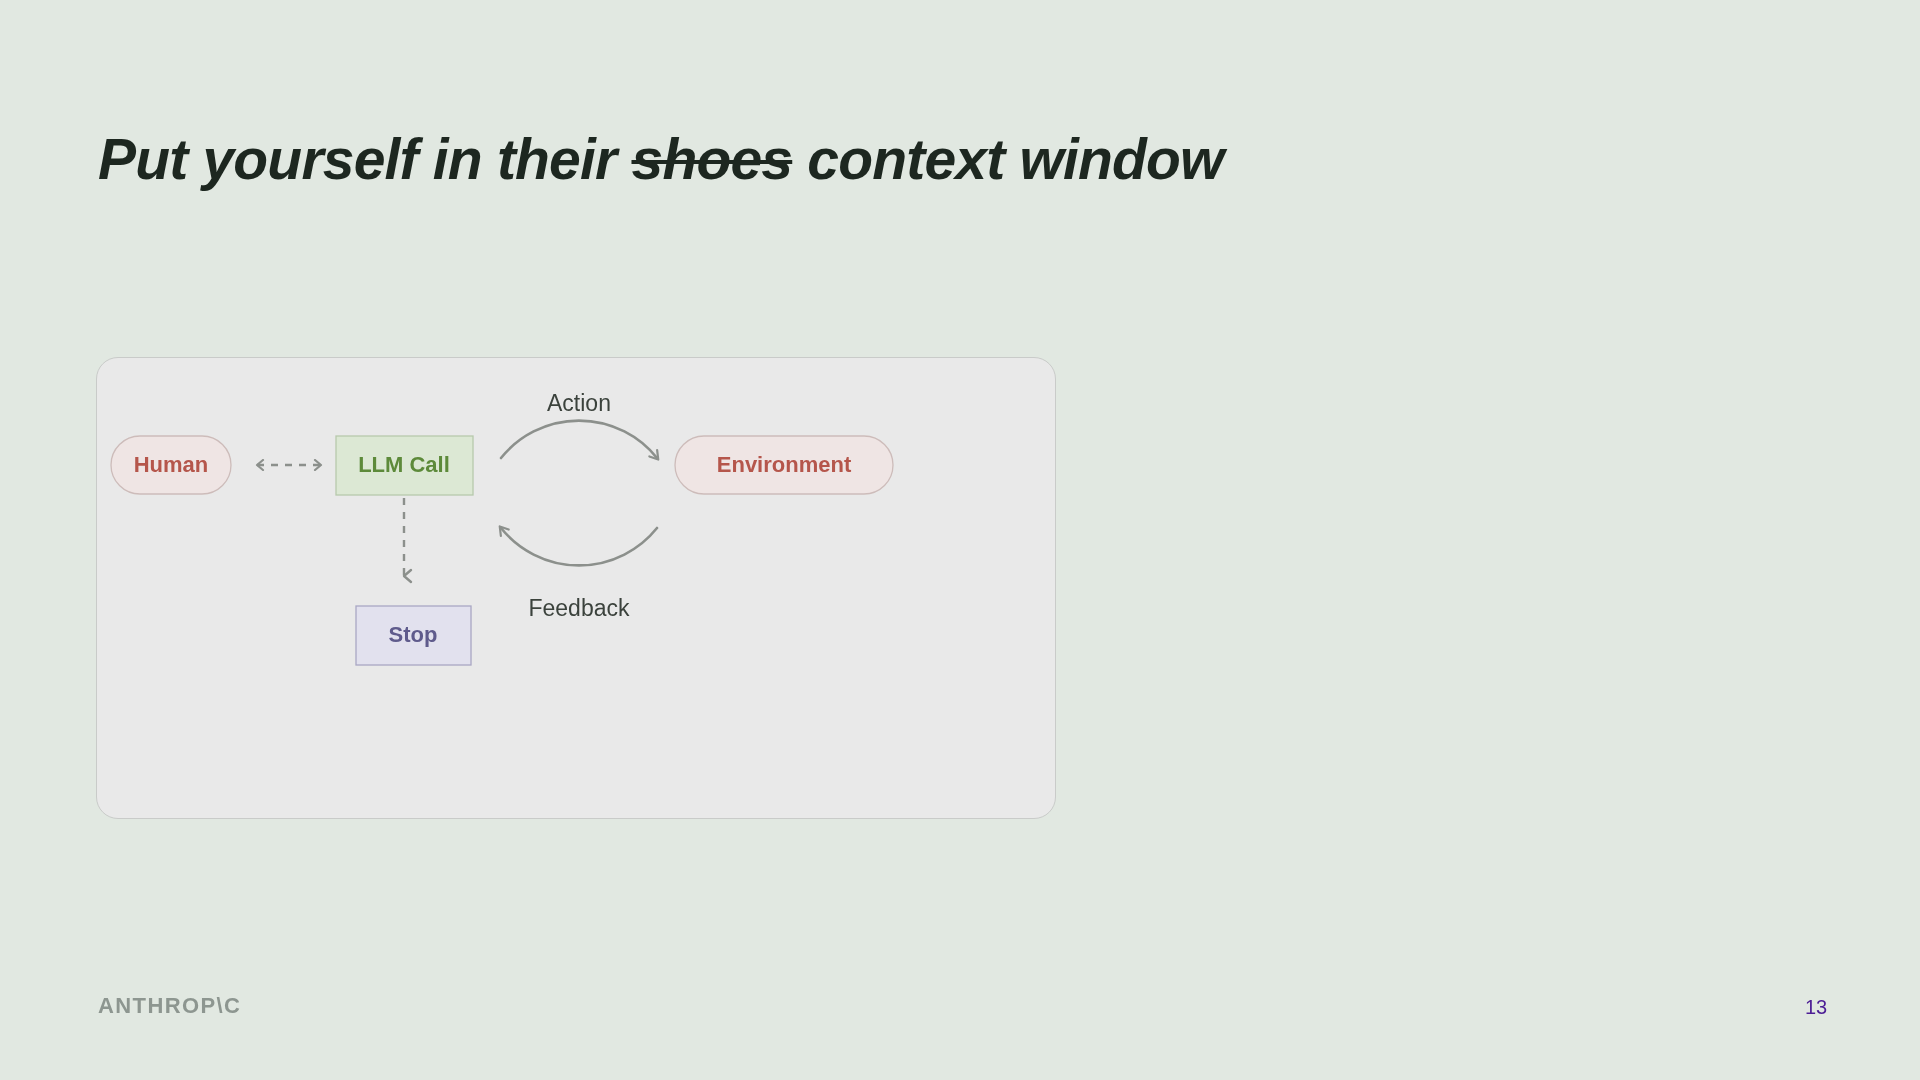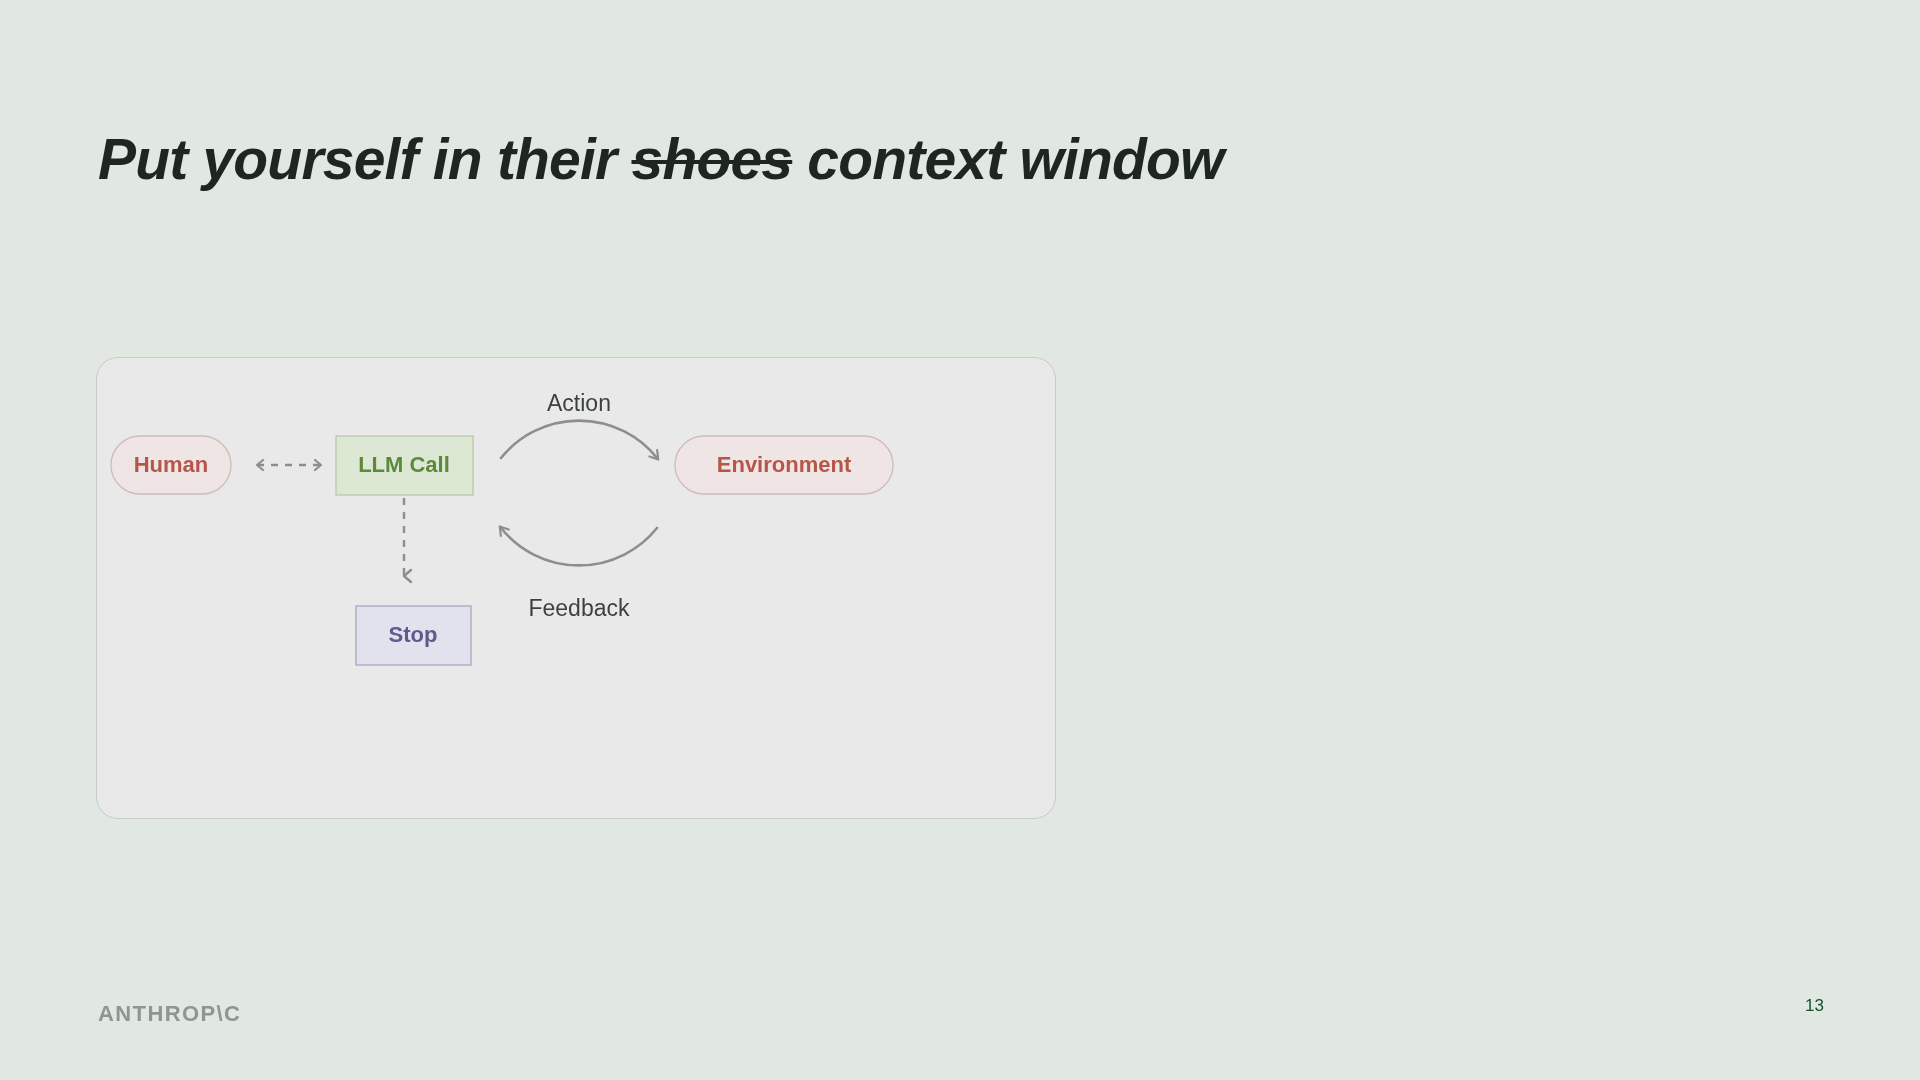--- a/index.html
+++ b/index.html
@@ -73,28 +73,27 @@
 
   
   .brand-wordmark {
     position: absolute;
     left: 98px;
     top: 993px;
     font-size: 22px;
     font-weight: bold;
     letter-spacing: 1.4px;
     color: #8d9690;
-    margin-top: 8px;
   }
   .page-number {
     position: absolute;
     left: 1805px;
     top: 996px;
-    font-size: 17px;
-    color: #14532d;
+    font-size: 20px;
+    color: #4c1d95;
   }
 </style>
 </head>
 <body>
 
 <h1 class="slide-title"><span>Put yourself in their </span><span class="strike">shoes</span><span> context window</span></h1>
 
 <div class="diagram-panel">
   <svg class="diagram-svg" viewBox="0 0 960 462">
     <defs>

